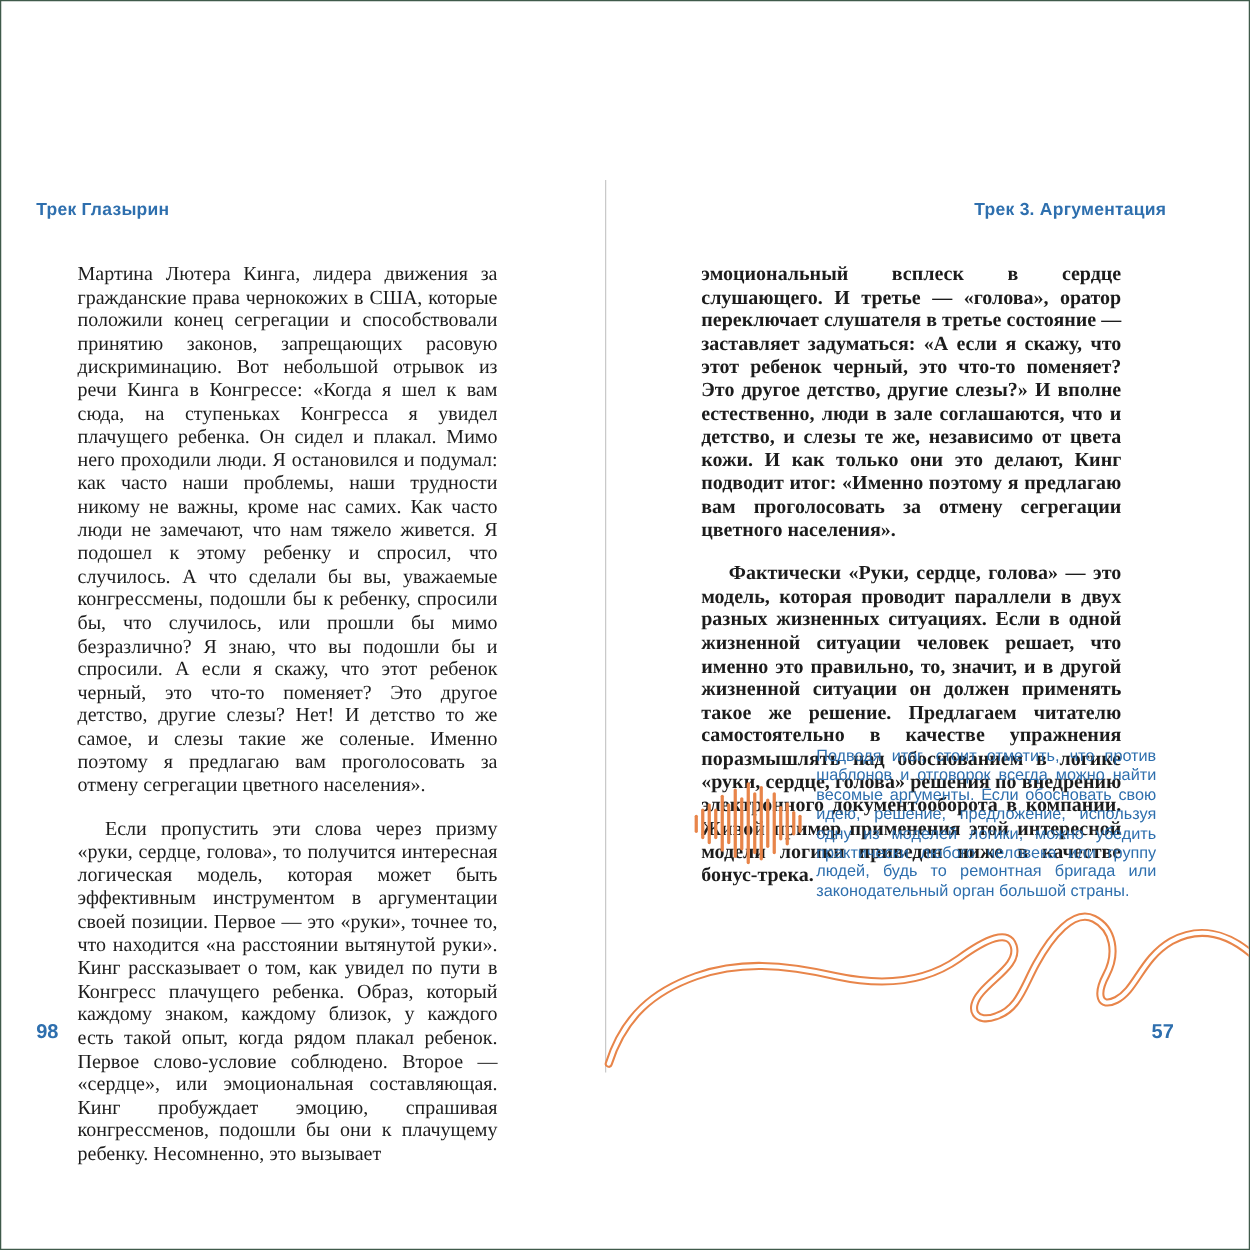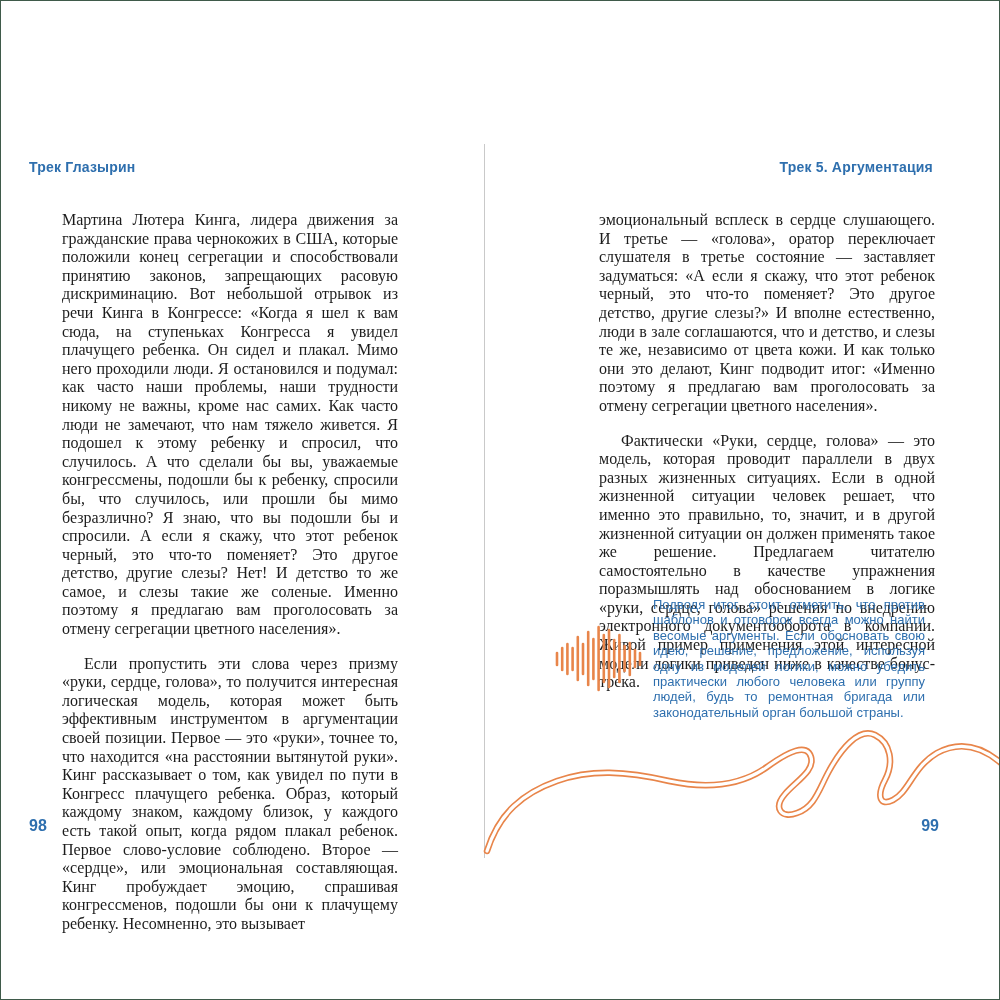--- a/index.html
+++ b/index.html
@@ -33,21 +33,21 @@
     position:absolute;
     top:194px;
     width:368px;
     font-size:16px;
     line-height:18.6px;
     color:var(--text-color,#1c1c1c);
     text-align:justify;
     hyphens:auto;
   }
   .column.left{left:45px;}
-  .column.right{left:582px;}
+  .column.right{left:544px;font-weight:bold;}
   .column p{margin:16px;}
   .column p.indented{text-indent:22px;}
   .callout{
     position:absolute;
     left:552px;top:596px;
     width:372px;
     display:flex;
     align-items:center;
   }
   .callout .icon-wrap{
@@ -83,21 +83,21 @@
   }
   .waveform{color:var(--accent-orange,#e8854a);}
 </style>
 </head>
 <body>
 
 <div class="page">
 
   <div class="running-header left">Трек Глазырин</div>
 
-  <div class="running-header right">Трек 5. Аргументация</div>
+  <div class="running-header right">Трек 3. Аргументация</div>
 
   <div class="divider"></div>
 
   <div class="column left">
     <p>Мартина Лютера Кинга, лидера движения за гражданские права чернокожих в США, которые положили конец сегрегации и способствовали принятию законов, запрещающих расовую дискриминацию. Вот небольшой отрывок из речи Кинга в Конгрессе: «Когда я шел к вам сюда, на ступеньках Конгресса я увидел плачущего ребенка. Он сидел и плакал. Мимо него проходили люди. Я остановился и подумал: как часто наши проблемы, наши трудности никому не важны, кроме нас самих. Как часто люди не замечают, что нам тяжело живется. Я подошел к этому ребенку и спросил, что случилось. А что сделали бы вы, уважаемые конгрессмены, подошли бы к ребенку, спросили бы, что случилось, или прошли бы мимо безразлично? Я знаю, что вы подошли бы и спросили. А если я скажу, что этот ребенок черный, это что-то поменяет? Это другое детство, другие слезы? Нет! И детство то же самое, и слезы такие же соленые. Именно поэтому я предлагаю вам проголосовать за отмену сегрегации цветного населения».</p>
     <p class="indented">Если пропустить эти слова через призму «руки, сердце, голова», то получится интересная логическая модель, которая может быть эффективным инструментом в аргументации своей позиции. Первое — это «руки», точнее то, что находится «на расстоянии вытянутой руки». Кинг рассказывает о том, как увидел по пути в Конгресс плачущего ребенка. Образ, который каждому знаком, каждому близок, у каждого есть такой опыт, когда рядом плакал ребенок. Первое слово-условие соблюдено. Второе — «сердце», или эмоциональная составляющая. Кинг пробуждает эмоцию, спрашивая конгрессменов, подошли бы они к плачущему ребенку. Несомненно, это вызывает</p>
   </div>
 
   <div class="column right">
     <p>эмоциональный всплеск в сердце слушающего. И третье — «голова», оратор переключает слушателя в третье состояние — заставляет задуматься: «А если я скажу, что этот ребенок черный, это что-то поменяет? Это другое детство, другие слезы?» И вполне естественно, люди в зале соглашаются, что и детство, и слезы те же, независимо от цвета кожи. И как только они это делают, Кинг подводит итог: «Именно поэтому я предлагаю вам проголосовать за отмену сегрегации цветного населения».</p>
@@ -126,21 +126,21 @@
           <line x1="82" y1="31" x2="82" y2="48"></line>
           <line x1="87" y1="34" x2="87" y2="46"></line>
         </g>
       </svg>
     </div>
     <div class="callout-text">Подводя итог, стоит отметить, что против шаблонов и отговорок всегда можно найти весомые аргументы. Если обосновать свою идею, решение, предложение, используя одну из моделей логики, можно убедить практически любого человека или группу людей, будь то ремонтная бригада или законодательный орган большой страны.</div>
   </div>
 
   <div class="page-number left">98</div>
 
-  <div class="page-number right">99</div>
+  <div class="page-number right">57</div>
 
   <svg class="ribbon" width="520" height="170" viewBox="0 0 520 170" aria-hidden="true">
     <g fill="none" stroke-linecap="round" stroke-linejoin="round">
       <path stroke="currentColor" stroke-width="6.5" d="M 6 150
            C 18 112, 42 92, 76 80
            C 110 68, 145 70, 188 80
            C 230 89, 262 83, 286 66
            C 308 50, 326 42, 330 56
            C 334 70, 315 80, 304 93
            C 292 107, 300 118, 316 112

